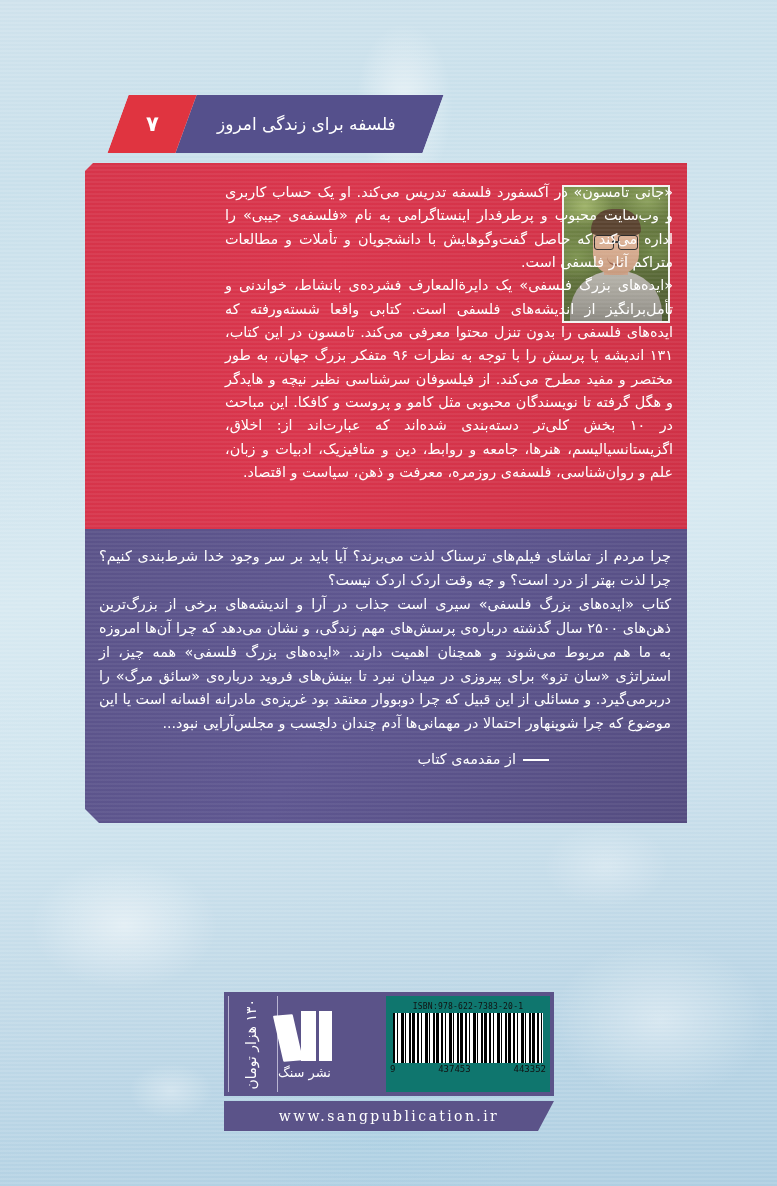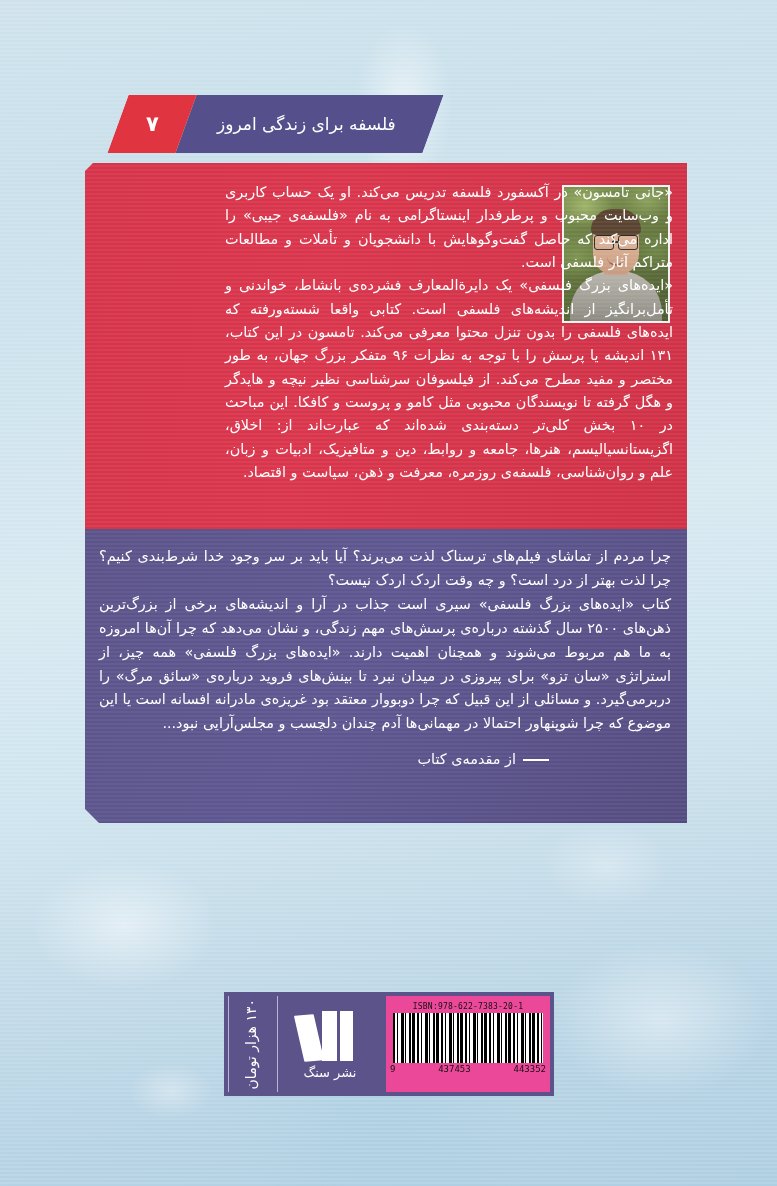--- a/index.html
+++ b/index.html
@@ -316,21 +316,21 @@
     color: #ffffff;
     font-size: 14px;
     white-space: nowrap;
     letter-spacing: 0.5px;
   }
   .logo-cell {
     width: 104px;
     border-left: 1.5px solid #b9b5d2;
     display: flex;
     flex-direction: column;
-    align-items: center;
+    align-items: flex-end;
     justify-content: center;
     gap: 4px;
   }
   .logo-mark {
     width: 62px;
     height: 52px;
     position: relative;
   }
   .logo-mark span {
     position: absolute;
@@ -348,21 +348,21 @@
   }
   .logo-mark span.b3 {
     left: 41px; width: 13px; height: 50px;
   }
   .logo-name {
     color: #ffffff;
     font-size: 13px;
   }
   .barcode-cell {
     flex: 1;
-    background: #ec4899;
+    background: #0f766e;
     display: flex;
     flex-direction: column;
     align-items: center;
     justify-content: flex-start;
     padding: 6px 4px 3px;
     box-sizing: border-box;
   }
   .isbn-text {
     color: #111111;
     font-family: "DejaVu Sans Mono", "Liberation Mono", monospace;
@@ -485,14 +485,17 @@
       <div class="isbn-text">ISBN:978-622-7383-20-1</div>
       <div class="barcode-img"></div>
       <div class="barcode-digits">
         <span>9</span>
         <span>437453</span>
         <span>443352</span>
       </div>
     </div>
   </div>
 
+  <div class="web-strip">
+    <span class="web-url">www.sangpublication.ir</span>
+  </div>
 
 </div>
 
 </body></html>

